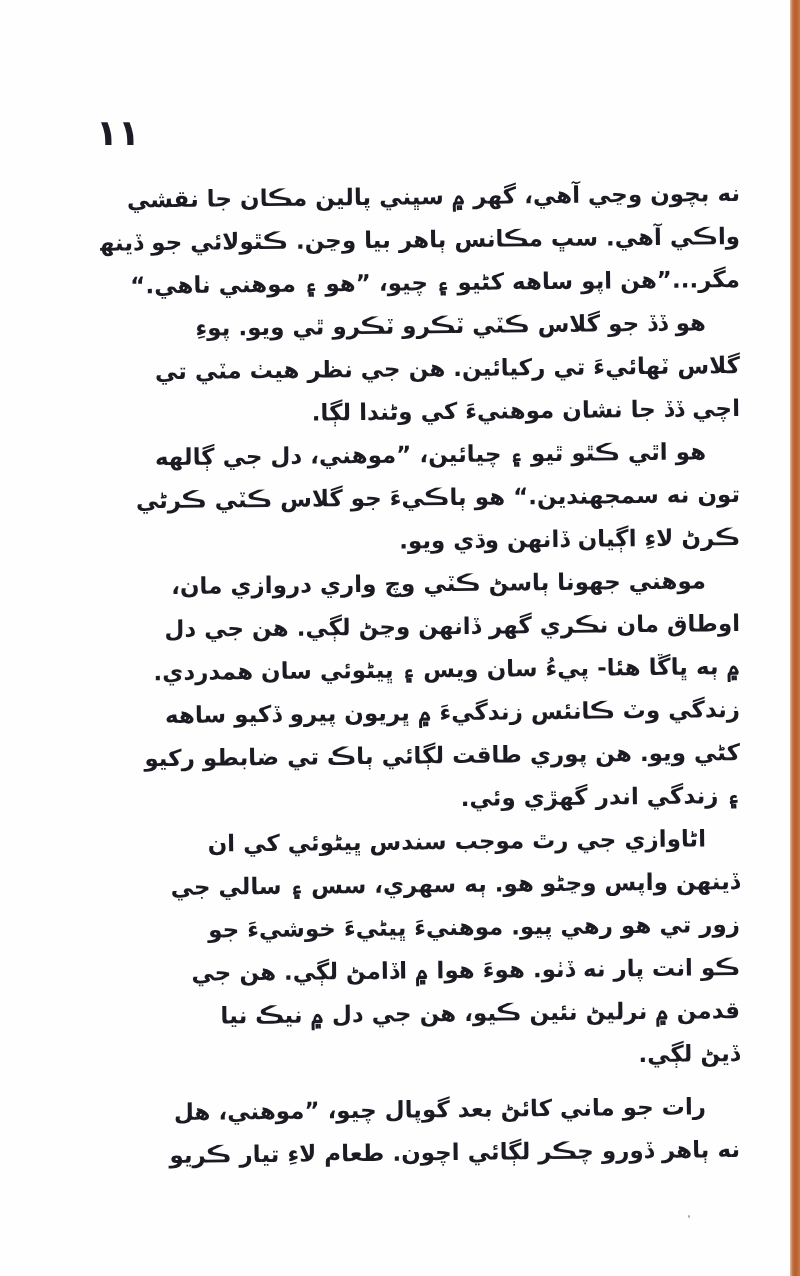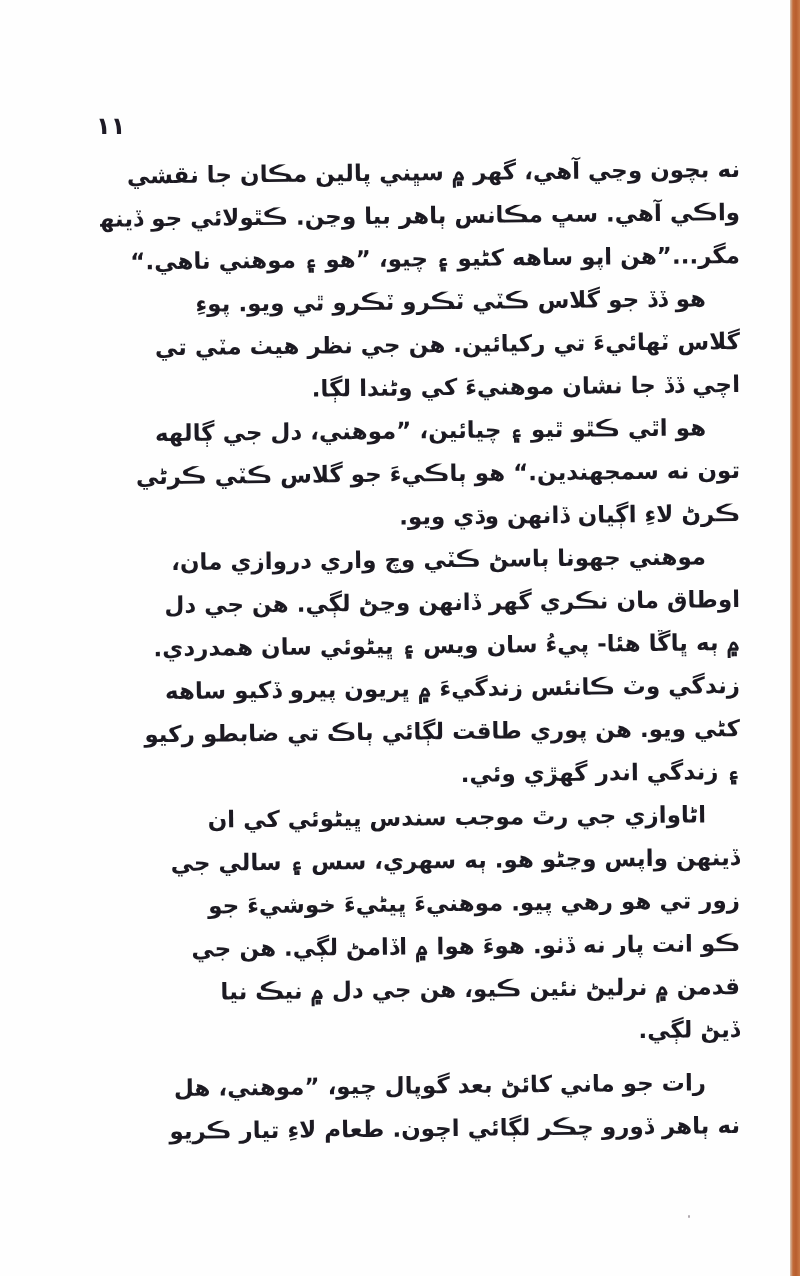--- a/index.html
+++ b/index.html
@@ -15,28 +15,28 @@
       width: 790px; height: 1276px;
       background: #fefefe;
     }
     .edge {
       position: absolute; right: 0; top: 0;
       width: 10px; height: 1276px;
       background: linear-gradient(to right, #d9c3b0 0px, #c06a38 3px, #b85e2e 6px, #c97845 10px);
     }
     .page-number {
       position: absolute; left: 96px; top: 112px;
-      font-size: 24px; font-weight: bold;
+      font-size: 36px; font-weight: bold;
       letter-spacing: 4px;
       direction: ltr;
       color: #1e1b26;
       font-family: "DejaVu Sans", sans-serif;
     }
     .text-block {
-      position: absolute; left: 100px; top: 148px;
+      position: absolute; left: 100px; top: 172px;
       width: 640px;
       direction: rtl;
       text-align: justify;
     }
     .line {
       display: block;
       height: 43px;
       line-height: 43px;
       font-size: 23px;
       font-weight: bold;

